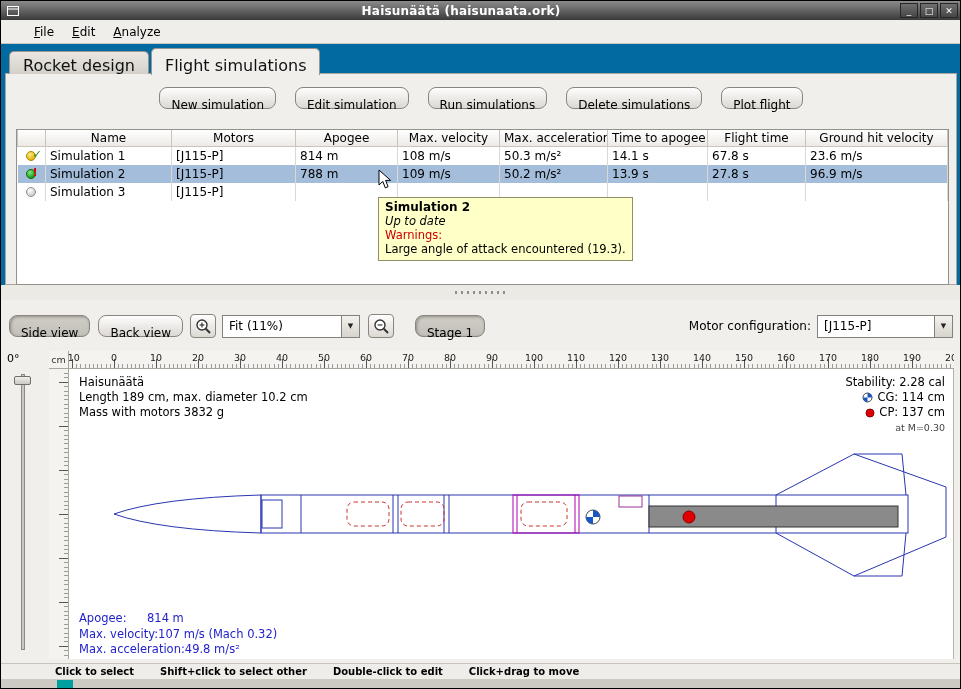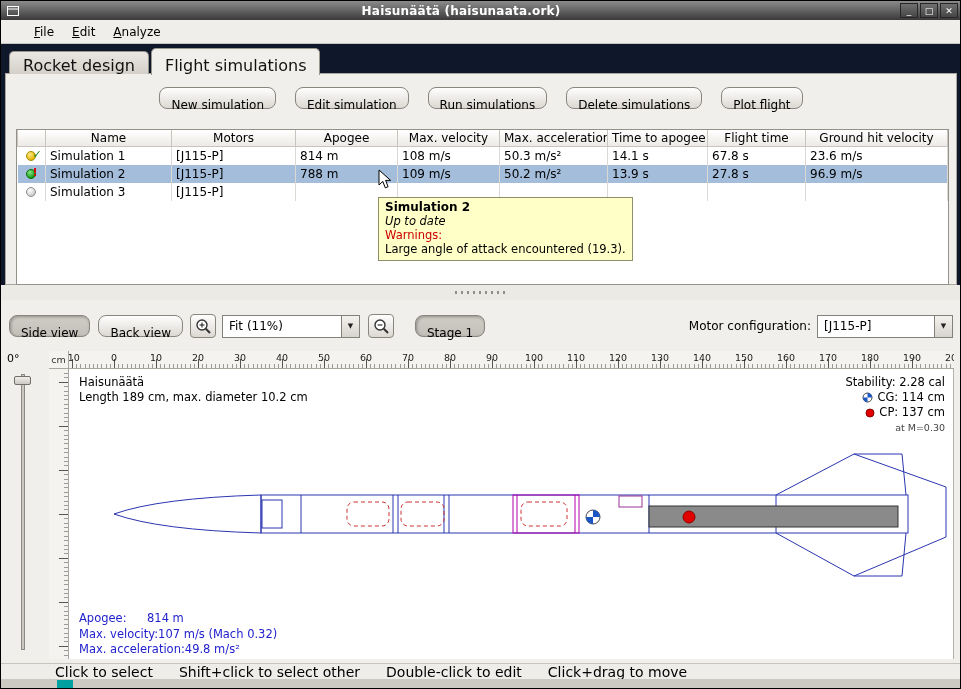--- a/index.html
+++ b/index.html
@@ -1,18 +1,18 @@
 <!DOCTYPE html>
 <html><head>
 <meta charset="utf-8">
 <style>
   * { margin:0; padding:0; box-sizing:border-box; }
   body { background:#888; font-family:"DejaVu Sans","Liberation Sans",sans-serif; }
   .window { position:relative; width:961px; height:689px; border:1px solid #000;
-            background:#0f172a; overflow:hidden; }
+            background:#0369a1; overflow:hidden; }
 
   
   .titlebar { position:absolute; left:0; top:0; width:100%; height:19px;
               background:linear-gradient(#8b8b8b,#3a3a3a); display:flex; align-items:center; color:#fff; }
   .tb-icon { width:18px; height:14px; margin-left:3px; display:flex; align-items:center; justify-content:center; }
   .tb-title { flex:1; text-align:center; font-size:12px; font-weight:bold; letter-spacing:.2px; }
   .tb-btns { display:flex; gap:2px; margin-right:2px; }
   .tb-btn { width:18px; height:15px; display:flex; align-items:center; justify-content:center;
             font-size:9px; color:#fff; background:linear-gradient(#707070,#454545);
             border:1px solid #262626; }
@@ -112,21 +112,21 @@
   .rocket-info { position:absolute; left:10px; top:6px; font-size:11.5px; line-height:15px; color:#000; }
   .stab-info { position:absolute; right:8px; top:6px; font-size:11.5px; line-height:15px; text-align:right; color:#000; }
   .stab-line { display:flex; justify-content:flex-end; align-items:center; gap:4px; }
   .stab-mach { font-size:9.5px; color:#444; }
   .flight-info { position:absolute; left:10px; top:242px; font-size:11.5px; line-height:15.5px; color:#2222cc; }
   .fi-label { display:inline-block; min-width:68px; }
 
   
   .hints { position:absolute; left:0; top:662px; width:100%; height:16px; background:#efede9;
            border-top:1px solid #c7c3bd; display:flex; align-items:center; padding-left:54px; gap:26px; }
-  .hint { font-size:14px; font-weight:normal; color:#000; white-space:nowrap; }
+  .hint { font-size:10px; font-weight:bold; color:#000; white-space:nowrap; }
   .bottom-strip { position:absolute; left:0; top:678px; width:100%; height:9px; background:#cdc9c3; }
   .teal { position:absolute; left:56px; top:1px; width:16px; height:8px; background:#00a0a0; }
 </style>
 </head>
 <body>
 
 <div class="window">
 
   <div class="titlebar">
     <span class="tb-icon">
@@ -364,20 +364,21 @@
           <circle cx="524" cy="148" r="7" fill="#fff" stroke="#444"></circle>
           <path d="M524,148 L524,141 A7,7 0 0 1 531,148 Z" fill="#1a56c4"></path>
           <path d="M524,148 L524,155 A7,7 0 0 1 517,148 Z" fill="#1a56c4"></path>
         </g>
         <circle cx="620" cy="148" r="6" fill="#e00000" stroke="#8a0000"></circle>
       </svg>
 
       <div class="rocket-info">
         <div>Haisunäätä</div>
         <div>Length 189 cm, max. diameter 10.2 cm</div>
+        <div>Mass with motors 3832 g</div>
       </div>
 
       <div class="stab-info">
         <div class="stab-line">
             <span>Stability: 2.28 cal</span>
           </div>
         <div class="stab-line">
           <svg width="11" height="11" viewBox="0 0 11 11">
               <circle cx="5.5" cy="5.5" r="4.5" fill="#fff" stroke="#444"></circle>
               <path d="M5.5,5.5 L5.5,1 A4.5,4.5 0 0 1 10,5.5 Z" fill="#1a56c4"></path>

